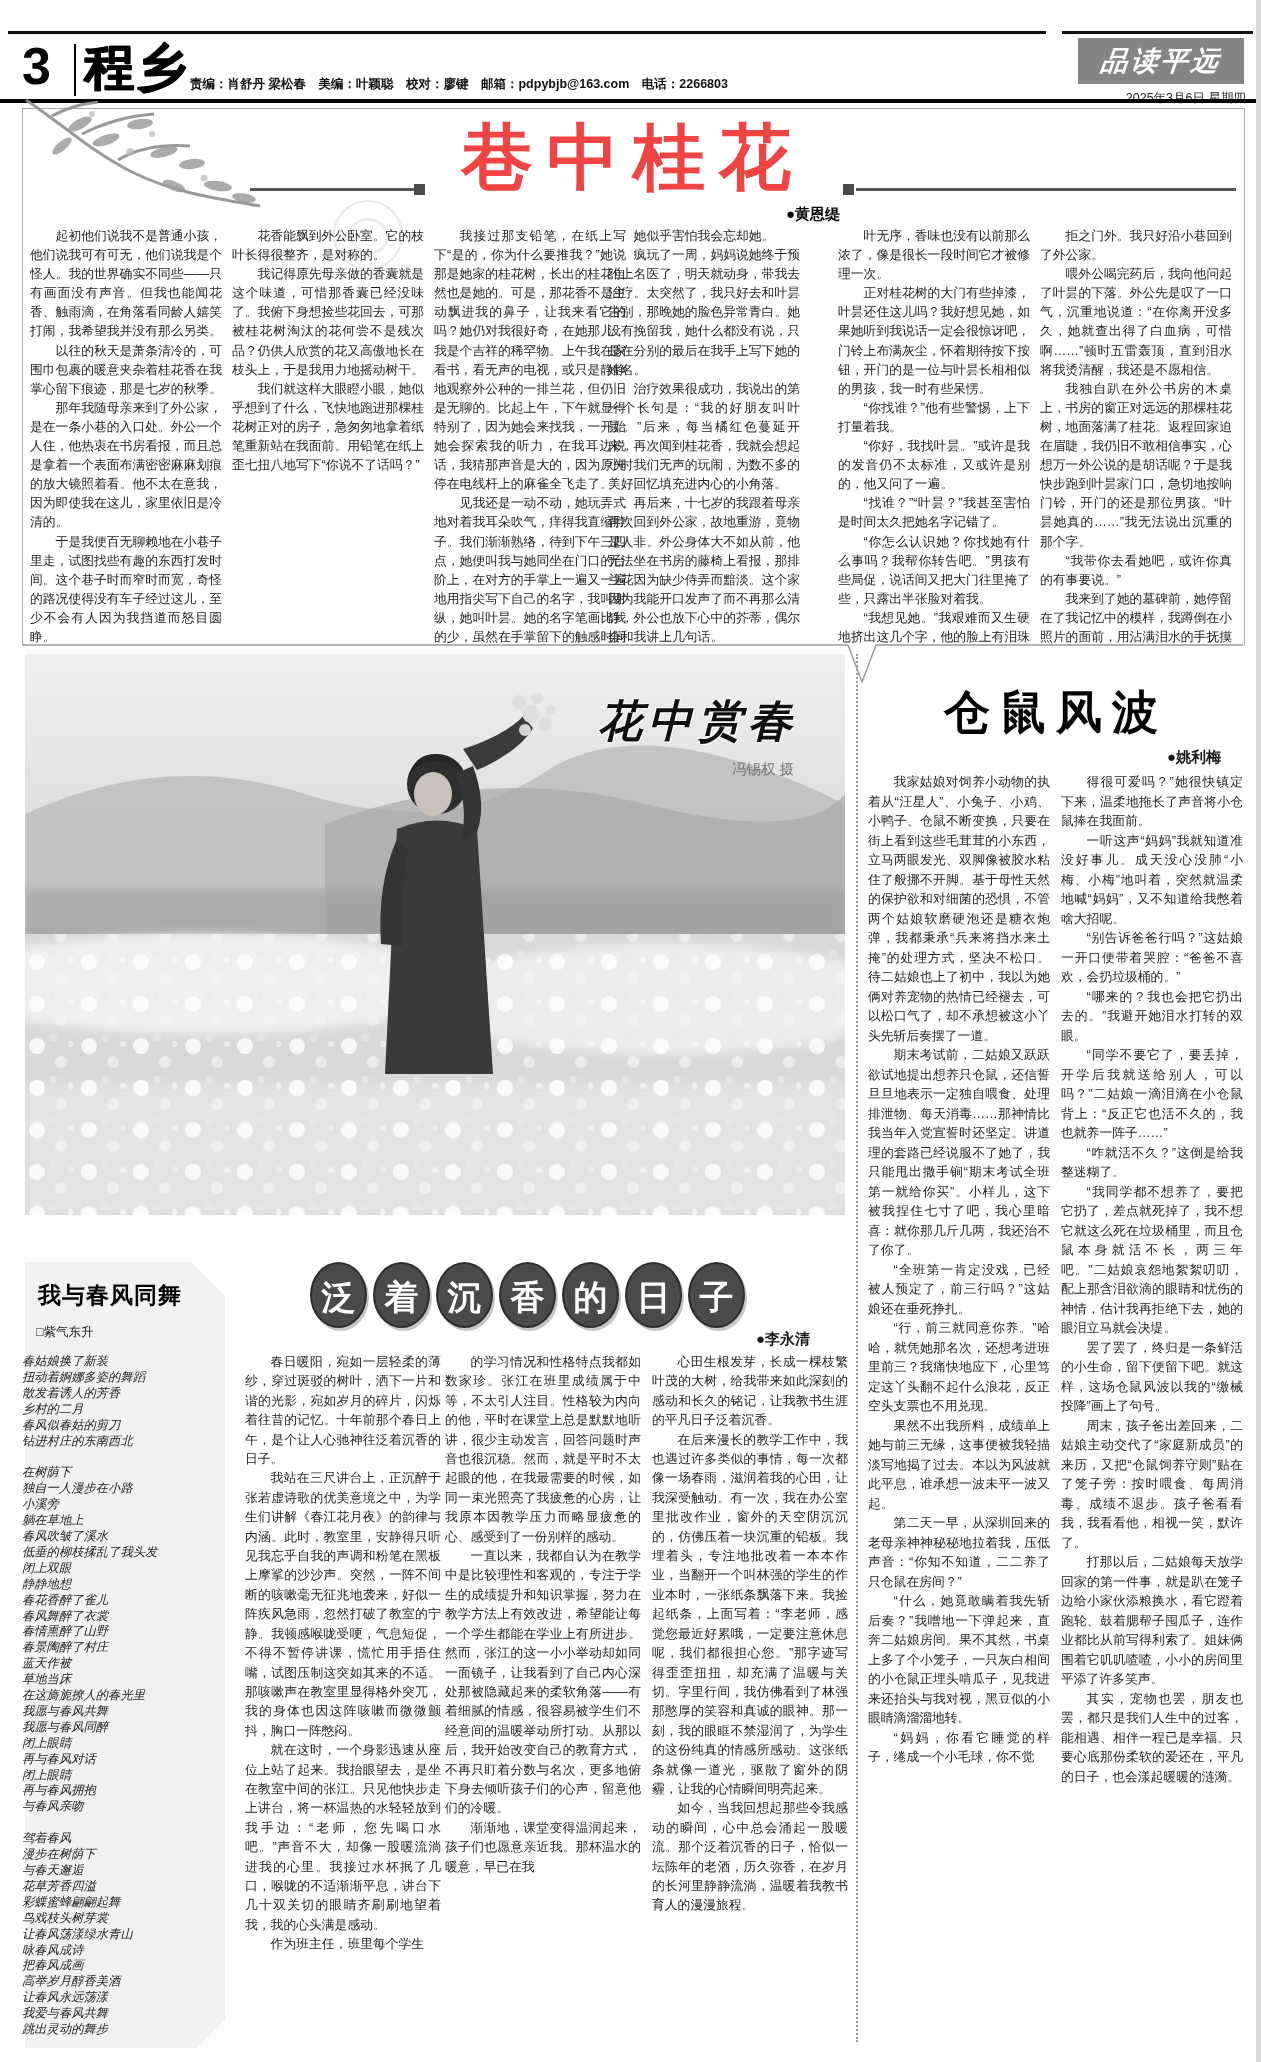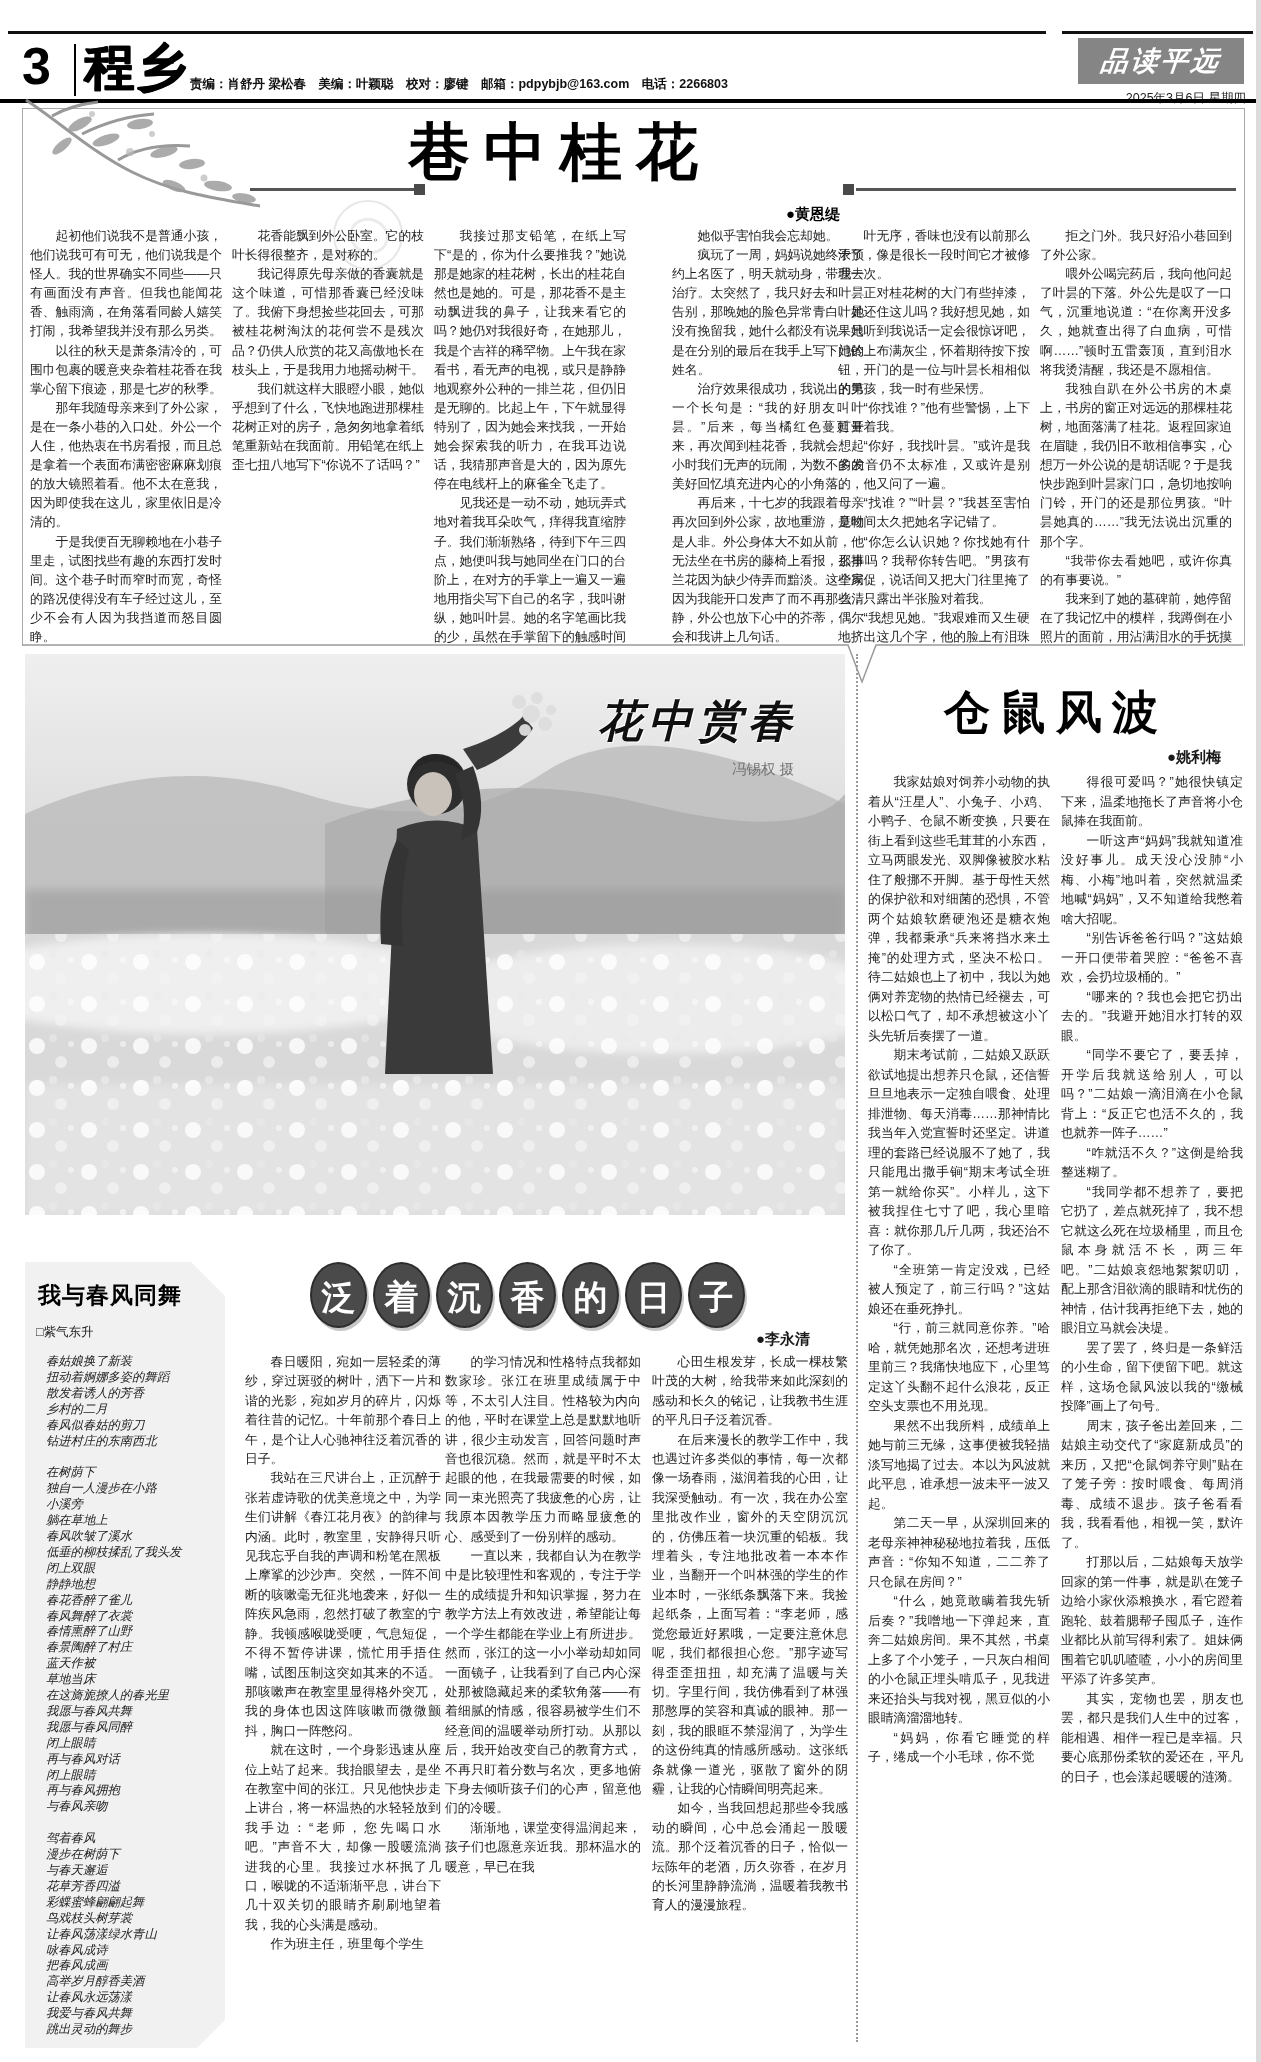--- a/index.html
+++ b/index.html
@@ -15,22 +15,22 @@
   .staff{left:190px;top:76px;font-size:12.5px;font-weight:bold;color:#111;}
   .logoBox{left:1078px;top:38px;width:166px;height:46px;background:#858585;
            display:flex;align-items:center;justify-content:center;}
   .logoTxt{color:#fff;font-family:"Liberation Serif",serif;font-style:italic;
            font-weight:bold;font-size:27px;letter-spacing:3px;transform:skewX(-6deg);}
   .dateline{left:1090px;top:90px;width:156px;font-size:12.5px;color:#222;text-align:right;}
   .thickrule{left:0;top:99px;width:1261px;height:4px;background:#000;}
   .edgestrip{right:0;top:0;width:5px;height:2062px;background:#dcdcdc;}
   
   .osmBox{left:22px;top:108px;width:1221px;height:537px;border:1px solid #a8a8a8;border-bottom:none;background:#fff;}
-  .osmTitle{left:408px;top:110px;width:450px;text-align:left;font-size:62px;font-weight:900;
-            color:#000000;letter-spacing:14px;font-family:"Liberation Sans",sans-serif;}
+  .osmTitle{left:408px;top:110px;width:450px;text-align:center;font-size:72px;font-weight:900;
+            color:#ef4444;letter-spacing:14px;font-family:"Liberation Sans",sans-serif;}
   .rule{height:3px;background:#555;top:188px;}
   .rsq{width:11px;height:11px;background:#4a4a4a;top:184px;}
   .osmByline{left:786px;top:205px;font-size:15px;font-weight:bold;color:#000;}
   .col{position:absolute;text-align:justify;overflow:hidden;color:#1d1d1d;}
   .col p{margin:0;text-indent:2em;word-break:break-all;}
   .c-osm{width:192px;height:418px;top:226px;font-size:12.8px;line-height:19.1px;}
   .seal{left:333px;top:200px;width:66px;height:66px;border-radius:50%;
         border:2px solid #e3e1e0;opacity:.8;}
   .seal:after{content:"";position:absolute;left:14px;top:16px;width:34px;height:30px;
         border-radius:50%;border:3px solid #e9e7e6;transform:rotate(20deg);}
@@ -45,21 +45,21 @@
   .hamTitle{left:868px;top:682px;width:376px;text-align:center;font-size:46px;font-weight:900;
             color:#000;letter-spacing:10px;}
   .hamByline{left:1088px;top:748px;width:183px;text-align:right;padding-right:50px;
              font-size:15px;font-weight:bold;box-sizing:border-box;}
   .c-ham{width:182px;top:772px;height:1268px;font-size:12.8px;line-height:19.5px;}
   
   .poemPanel{left:25px;top:1262px;width:200px;height:786px;background:#f1f1f1;
              clip-path:polygon(0 0,166px 0,200px 34px,200px 758px,172px 786px,0 786px);}
   .poemTitle{left:38px;top:1280px;font-size:23px;font-weight:900;color:#000;letter-spacing:1px;}
   .poemAuthor{left:36px;top:1324px;font-size:12.5px;color:#222;}
-  .poemBody{left:46px;top:1354px;width:180px;font-family:"Liberation Serif",serif;
+  .poemBody{left:22px;top:1354px;width:180px;font-family:"Liberation Serif",serif;
             font-style:italic;font-size:12.3px;color:#222;}
   .pline{line-height:15.9px;white-space:nowrap;}
   
   .teaTitle{left:310px;top:1262px;display:flex;gap:6px;}
   .oval{display:inline-block;width:57px;height:66px;border-radius:50%;background:#4a4a4a;
         color:#fff;font-size:34px;font-weight:bold;line-height:66px;text-align:center;
         border:2px solid #2d2d2d;box-shadow:2px 3px 0 #c6c6c6;box-sizing:border-box;}
   .teaByline{left:600px;top:1330px;width:250px;text-align:right;padding-right:40px;
              font-size:15px;font-weight:bold;box-sizing:border-box;}
   .c-tea{width:196px;top:1352px;height:690px;font-size:12.8px;line-height:19.4px;}
@@ -130,21 +130,21 @@
     </div>
   <div class="col c-osm" style="left:232px;">
       <p>花香能飘到外公卧室。它的枝叶长得很整齐，是对称的。</p>
       <p>我记得原先母亲做的香囊就是这个味道，可惜那香囊已经没味了。我俯下身想捡些花回去，可那被桂花树淘汰的花何尝不是残次品？仍供人欣赏的花又高傲地长在枝头上，于是我用力地摇动树干。</p>
       <p>我们就这样大眼瞪小眼，她似乎想到了什么，飞快地跑进那棵桂花树正对的房子，急匆匆地拿着纸笔重新站在我面前。用铅笔在纸上歪七扭八地写下“你说不了话吗？”</p>
     </div>
   <div class="col c-osm" style="left:434px;">
       <p>我接过那支铅笔，在纸上写下“是的，你为什么要推我？”她说那是她家的桂花树，长出的桂花自然也是她的。可是，那花香不是主动飘进我的鼻子，让我来看它的吗？她仍对我很好奇，在她那儿，我是个吉祥的稀罕物。上午我在家看书，看无声的电视，或只是静静地观察外公种的一排兰花，但仍旧是无聊的。比起上午，下午就显得特别了，因为她会来找我，一开始她会探索我的听力，在我耳边说话，我猜那声音是大的，因为原先停在电线杆上的麻雀全飞走了。</p>
       <p>见我还是一动不动，她玩弄式地对着我耳朵吹气，痒得我直缩脖子。我们渐渐熟络，待到下午三四点，她便叫我与她同坐在门口的台阶上，在对方的手掌上一遍又一遍地用指尖写下自己的名字，我叫谢纵，她叫叶昙。她的名字笔画比我的少，虽然在手掌留下的触感时间短，但她重复的次数多，她的脸色一天比一天白，</p>
     </div>
-  <div class="col c-osm" style="left:672px;">
+  <div class="col c-osm" style="left:608px;">
       <p>她似乎害怕我会忘却她。</p>
       <p>疯玩了一周，妈妈说她终于预约上名医了，明天就动身，带我去治疗。太突然了，我只好去和叶昙告别，那晚她的脸色异常青白。她没有挽留我，她什么都没有说，只是在分别的最后在我手上写下她的姓名。</p>
       <p>治疗效果很成功，我说出的第一个长句是：“我的好朋友叫叶昙。”后来，每当橘红色蔓延开来，再次闻到桂花香，我就会想起小时我们无声的玩闹，为数不多的美好回忆填充进内心的小角落。</p>
       <p>再后来，十七岁的我跟着母亲再次回到外公家，故地重游，竟物是人非。外公身体大不如从前，他无法坐在书房的藤椅上看报，那排兰花因为缺少侍弄而黯淡。这个家因为我能开口发声了而不再那么清静，外公也放下心中的芥蒂，偶尔会和我讲上几句话。</p>
     </div>
   <div class="col c-osm" style="left:838px;">
       <p>叶无序，香味也没有以前那么浓了，像是很长一段时间它才被修理一次。</p>
       <p>正对桂花树的大门有些掉漆，叶昙还住这儿吗？我好想见她，如果她听到我说话一定会很惊讶吧，门铃上布满灰尘，怀着期待按下按钮，开门的是一位与叶昙长相相似的男孩，我一时有些呆愣。</p>
       <p>“你找谁？”他有些警惕，上下打量着我。</p>
       <p>“你好，我找叶昙。”或许是我的发音仍不太标准，又或许是别的，他又问了一遍。</p>

